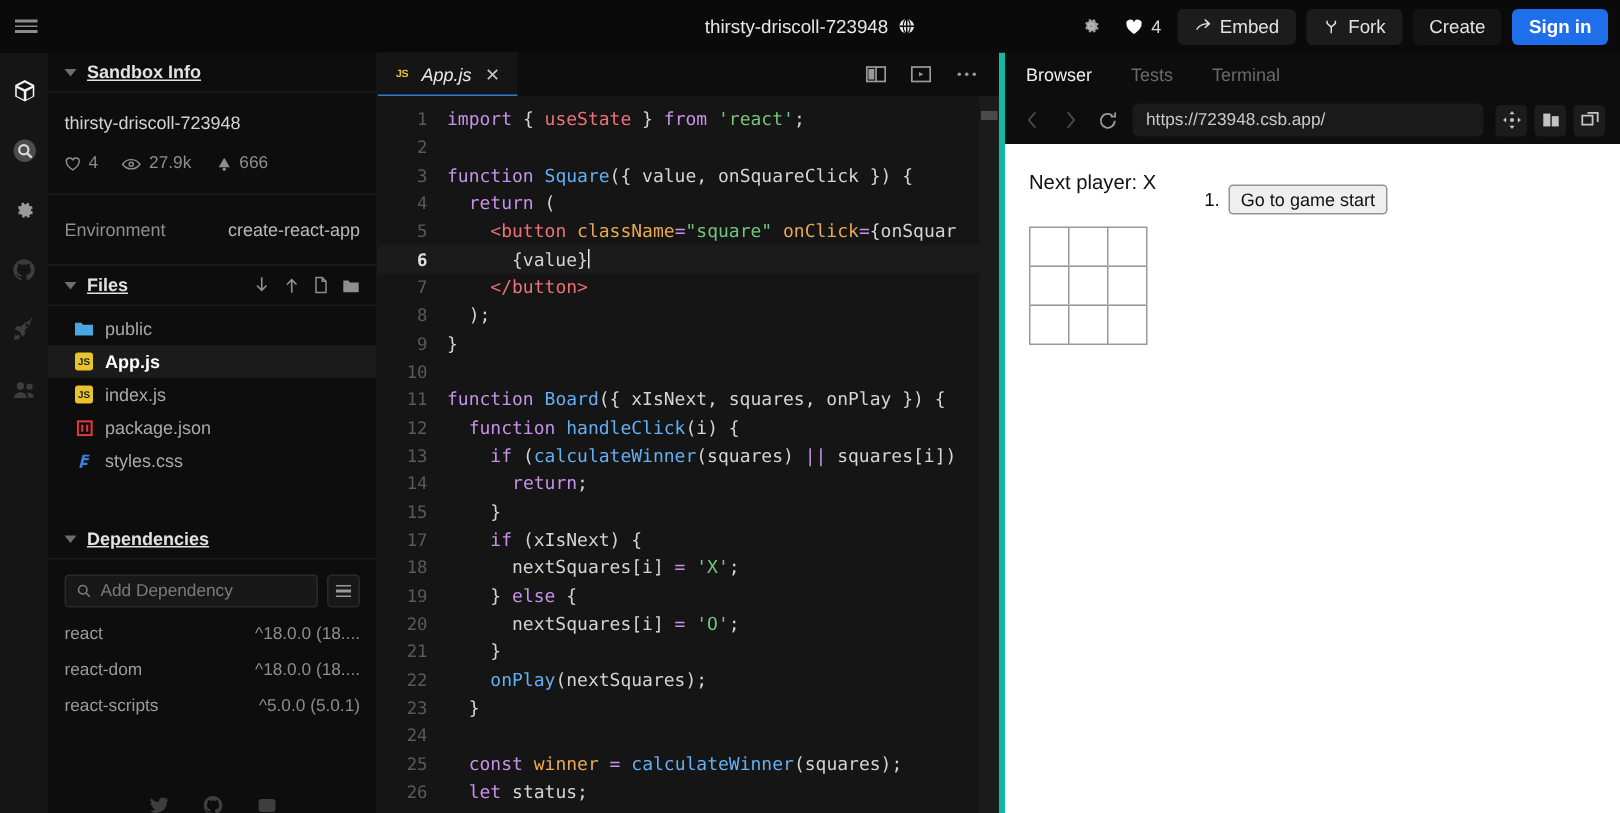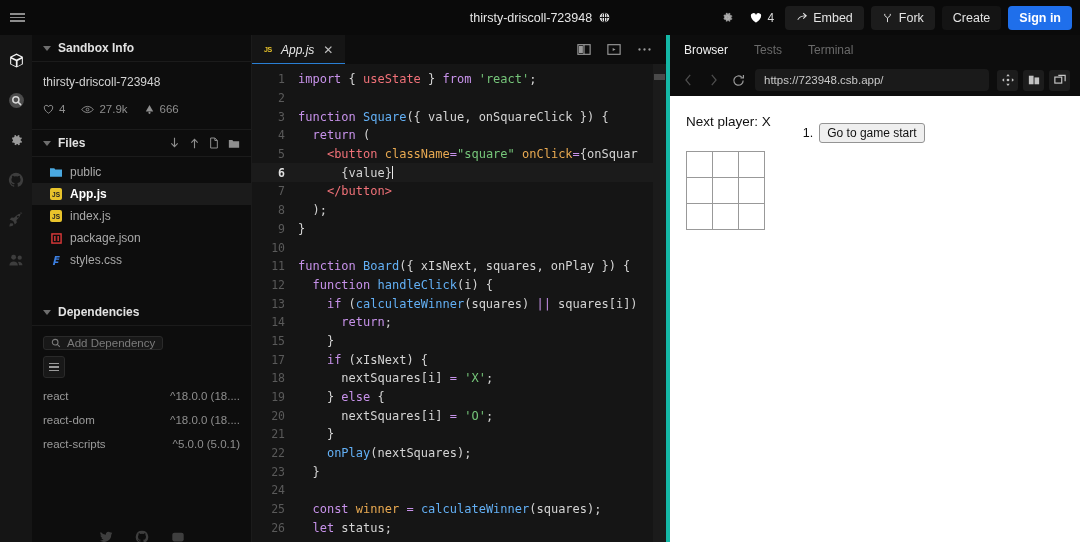--- a/index.html
+++ b/index.html
@@ -51,20 +51,21 @@
   
   .sidebar {
     width: 220px; flex: 0 0 220px; background: #0d0d0d;
     display: flex; flex-direction: column; font-size: 12px; color: #b4b4b4;
     border-right: 1px solid #1b1b1b; overflow: hidden; position: relative;
   }
   .sec-head {
     height: 27px; display: flex; align-items: center; gap: 7px; padding: 0 11px;
     color: #e2e2e2; font-size: 12px; font-weight: bold;
     border-bottom: 1px solid #1b1b1b;
+    text-decoration: underline;
   }
   .caret { width: 0; height: 0; border-left: 4px solid transparent; border-right: 4px solid transparent; border-top: 5px solid #6e6e6e; }
   .sec-head .spacer { flex: 1; }
   .sec-actions { display: flex; gap: 9px; align-items: center; }
   .sandbox-name { padding: 13px 11px 0; font-size: 12px; color: #d3d3d3; }
   .stats { display: flex; align-items: center; gap: 16px; padding: 14px 11px 14px; font-size: 11.5px; color: #8e8e8e; border-bottom: 1px solid #1b1b1b; }
   .stat { display: flex; align-items: center; gap: 5px; }
   .envrow { display: flex; justify-content: space-between; padding: 16px 11px; font-size: 12px; border-bottom: 1px solid #1b1b1b; }
   .envrow .k { color: #8e8e8e; }
   .envrow .v { color: #b9b9b9; }
@@ -72,21 +73,21 @@
   .file {
     height: 22px; display: flex; align-items: center; gap: 8px; padding: 0 11px 0 18px;
     font-size: 12px; color: #a9a9a9; cursor: pointer;
   }
   .file.active { background: #1b1b1b; color: #fff; font-weight: bold; }
   .fi { width: 12px; height: 12px; flex: 0 0 12px; display: flex; align-items: center; justify-content: center;
         font-size: 6.5px; font-weight: bold; border-radius: 2px; color: #222; font-family: "Liberation Sans", sans-serif; }
   .fi.js { background: #e8c32b; }
   .fi.json { background: transparent; }
   .deps-head { margin-top: 28px; }
-  .dep-search { display: flex; align-items: flex-start; gap: 6px; padding: 10px 11px 6px; flex-direction: column; }
+  .dep-search { display: flex; align-items: flex-start; gap: 6px; padding: 10px 11px 6px; }
   .dep-input {
     flex: 1; height: 22px; background: #181818; border: 1px solid #2a2a2a; border-radius: 3px;
     display: flex; align-items: center; gap: 6px; padding: 0 7px; color: #7b7b7b; font-size: 11.5px;
   }
   .dep-menu { width: 22px; height: 22px; background: #181818; border: 1px solid #2a2a2a; border-radius: 3px;
               display: flex; flex-direction: column; align-items: center; justify-content: center; gap: 2px; cursor: pointer; }
   .dep-menu i { display: block; width: 10px; height: 1.3px; background: #9a9a9a; }
   .dep-row { display: flex; justify-content: space-between; padding: 6px 11px; font-size: 11.5px; color: #9b9b9b; }
   .dep-row .ver { color: #8e8e8e; }
   .social { position: absolute; left: 0; right: 0; bottom: -2px; display: flex; justify-content: center; gap: 22px; opacity: .35; }
@@ -279,20 +280,24 @@
         </div>
         <div class="stat">
           <span>
               <svg width="11" height="11" viewBox="0 0 16 16" fill="#8e8e8e">
                 <path d="M8 1.6L13.4 11H2.6z"></path>
                 <circle cx="8" cy="12.8" r="1.6"></circle>
               </svg>
             </span>
           <span>666</span>
         </div>
+      </div>
+      <div class="envrow">
+        <span class="k">Environment</span>
+        <span class="v">create-react-app</span>
       </div>
 
       <div class="sec-head">
         <span class="caret"></span>
         <span>Files</span>
         <span class="spacer"></span>
         <span class="sec-actions">
           <span>
               <svg width="11" height="12" viewBox="0 0 12 14" fill="none" stroke="#8e8e8e" stroke-width="1.3">
                 <path d="M6 1v10M2.3 7.4L6 11.2l3.7-3.8"></path>

